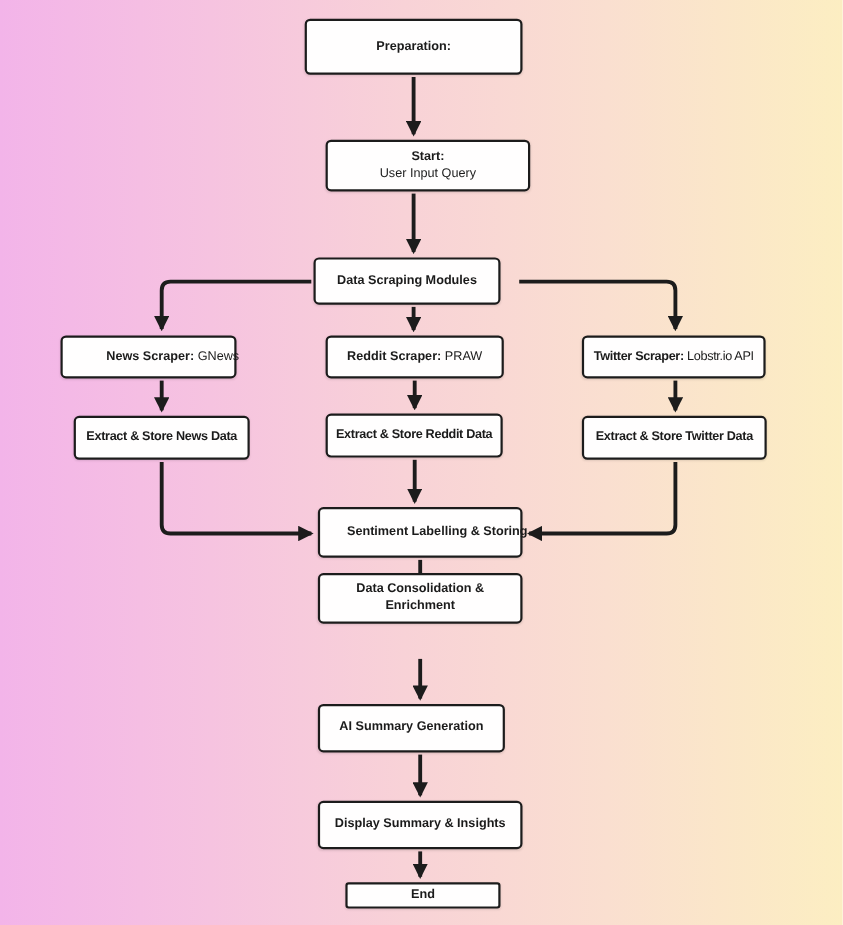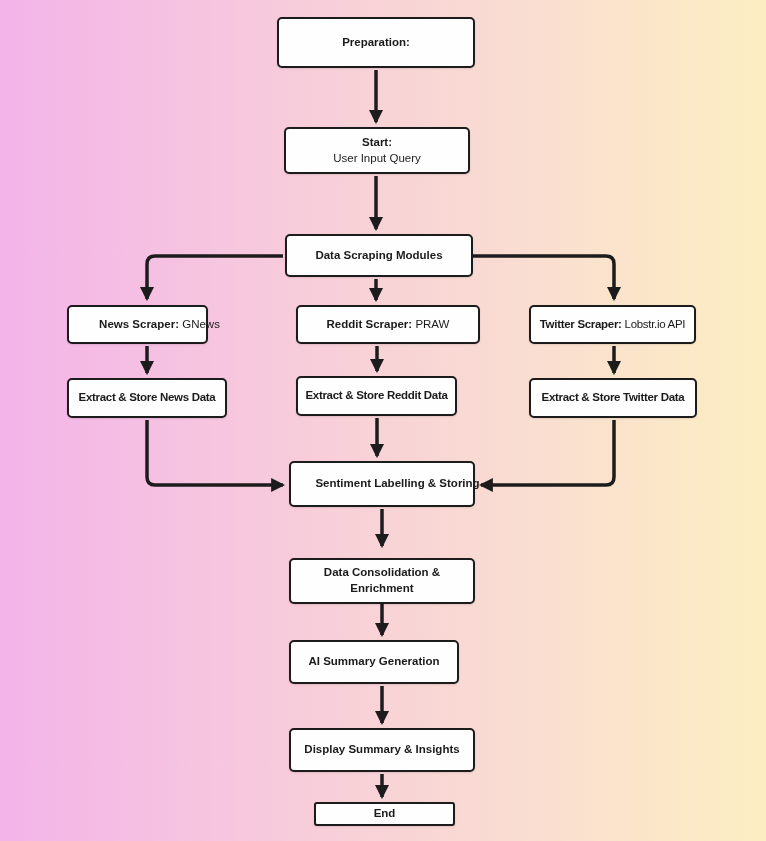--- a/index.html
+++ b/index.html
@@ -46,34 +46,34 @@
     <path d="M 382 599 V 635" marker-end="url(#ah)"></path>
     <path d="M 382 686 V 723" marker-end="url(#ah)"></path>
     <path d="M 382 774 V 797" marker-end="url(#ah)"></path>
   </g>
 </svg>
 
 <div class="node wrap" style="left:277px;top:17px;width:198px;height:51px;">
   <span class="bold inline-label">Preparation:</span>
 </div>
 
-<div class="node wrap" style="left:284px;top:127px;width:186px;height:47px;">
+<div class="node wrap" style="left:296px;top:127px;width:186px;height:47px;">
   <span class="bold inline-label">Start:</span>
   <span class="inline-label">User Input Query</span>
 </div>
 
-<div class="node" style="left:285px;top:234px;width:188px;height:43px;">
+<div class="node" style="left:285px;top:234px;width:170px;height:43px;">
   <span class="bold">Data Scraping Modules</span>
 </div>
 
-<div class="node" style="left:67px;top:305px;width:141px;height:39px;padding-left:48px;">
+<div class="node" style="left:55px;top:305px;width:160px;height:39px;padding-left:48px;">
   <span><b class="bold">News Scraper:</b> <span>GNews</span></span>
 </div>
 
-<div class="node" style="left:296px;top:305px;width:184px;height:39px;">
+<div class="node" style="left:296px;top:305px;width:162px;height:39px;">
   <span><b class="bold">Reddit Scraper:</b> <span>PRAW</span></span>
 </div>
 
 <div class="node tight" style="left:529px;top:305px;width:167px;height:39px;">
   <span><b class="bold">Twitter Scraper:</b> <span>Lobstr.io API</span></span>
 </div>
 
 <div class="node" style="left:67px;top:378px;width:160px;height:40px;">
   <span class="bold tight">Extract &amp; Store News Data</span>
 </div>
@@ -83,21 +83,21 @@
 </div>
 
 <div class="node" style="left:529px;top:378px;width:168px;height:40px;">
   <span class="bold tight">Extract &amp; Store Twitter Data</span>
 </div>
 
 <div class="node" style="left:289px;top:461px;width:186px;height:46px;padding-left:35px;">
   <span class="bold">Sentiment Labelling &amp; Storing</span>
 </div>
 
-<div class="node wrap" style="left:289px;top:558px;width:186px;height:46px;">
+<div class="node wrap" style="left:289px;top:521px;width:186px;height:46px;">
   <span class="bold" style="max-width:150px;">Data Consolidation &amp; Enrichment</span>
 </div>
 
 <div class="node" style="left:289px;top:640px;width:170px;height:44px;">
   <span class="bold">AI Summary Generation</span>
 </div>
 
 <div class="node" style="left:289px;top:728px;width:186px;height:44px;">
   <span class="bold">Display Summary &amp; Insights</span>
 </div>

